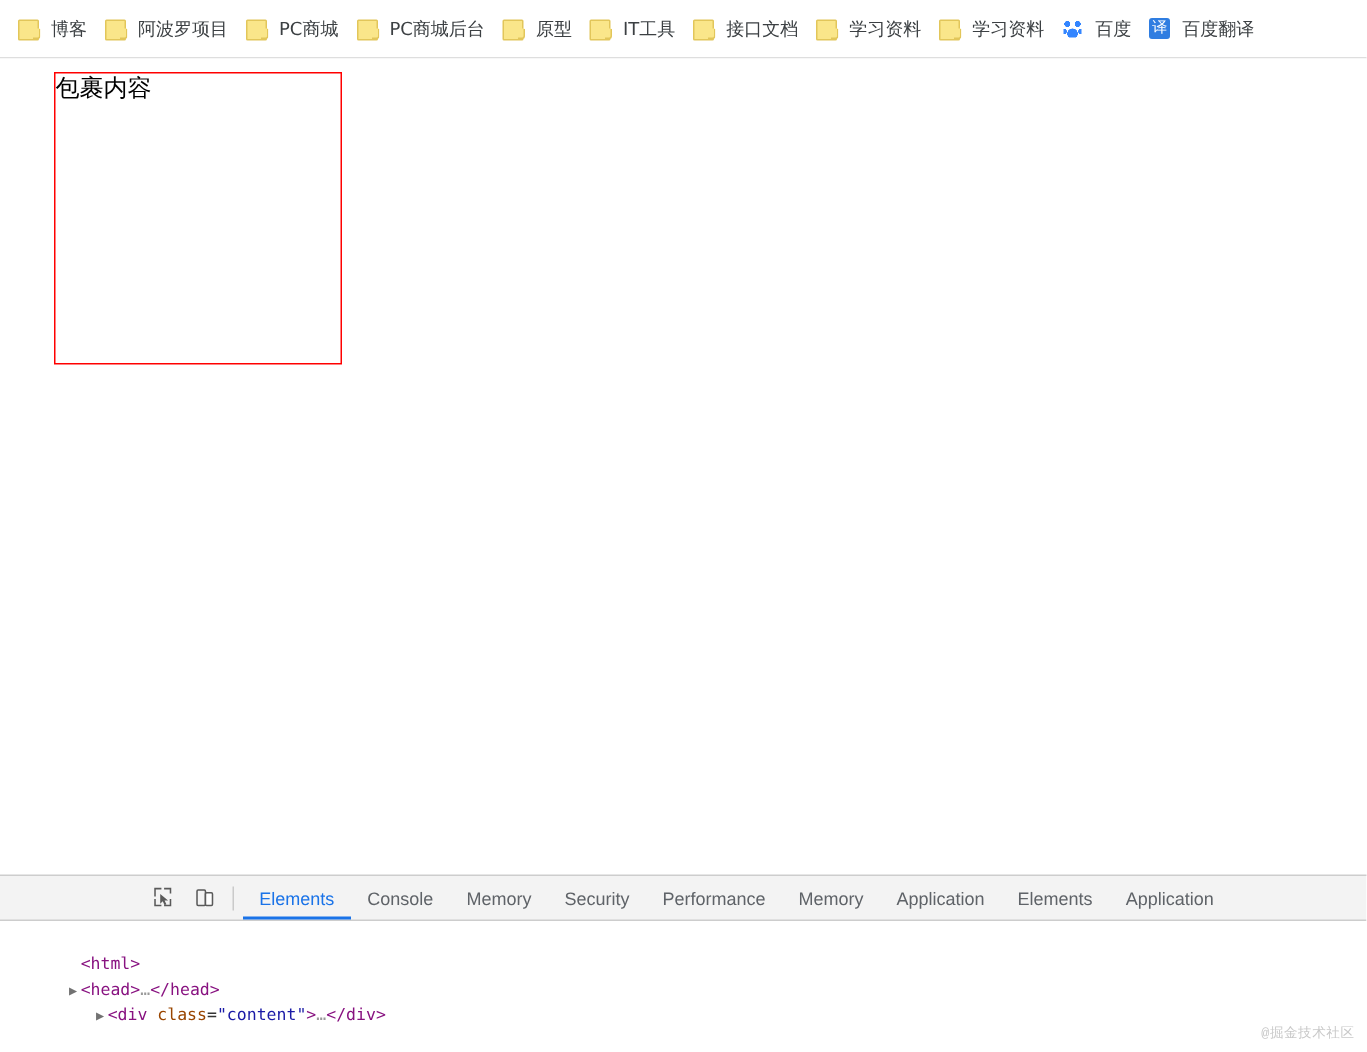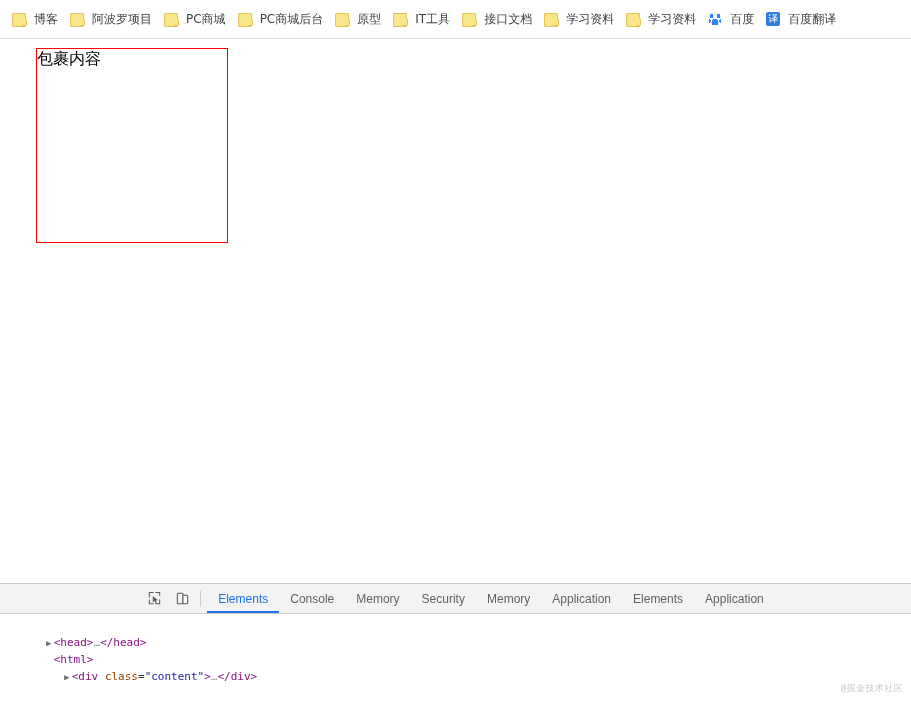--- a/index.html
+++ b/index.html
@@ -307,34 +307,35 @@
         <rect x="2.5" y="2.5" width="6" height="11" rx="0.8" fill="none" stroke="#5a5a5a" stroke-width="1.1"></rect>
         <rect x="8.5" y="4.5" width="5" height="9" rx="0.8" fill="#ffffff" stroke="#5a5a5a" stroke-width="1.1"></rect>
       </svg>
     </div>
     <div class="dt-sep"></div>
 
     <div class="dt-tab active">Elements</div>
     <div class="dt-tab">Console</div>
     <div class="dt-tab">Memory</div>
     <div class="dt-tab">Security</div>
+    <div class="dt-tab">Performance</div>
     <div class="dt-tab">Memory</div>
     <div class="dt-tab">Application</div>
     <div class="dt-tab">Elements</div>
     <div class="dt-tab">Application</div>
   </div>
 
   <div id="dt-tree">
 
     <div class="tr-row">
+      <span class="tw"> </span><span class="tag">&lt;html&gt;</span>
+    </div>
+
+    <div class="tr-row">
       <span class="tw">▶</span><span class="tag">&lt;head&gt;</span><span class="ellip">…</span><span class="tag">&lt;/head&gt;</span>
-    </div>
-
-    <div class="tr-row">
-      <span class="tw"> </span><span class="tag">&lt;html&gt;</span>
     </div>
 
 
     <div class="tr-row" style="padding-left:22px;">
       <span class="tw">▶</span><span class="tag">&lt;div</span><span class="punct"> </span><span class="attr-n">class</span><span class="punct">=</span><span class="attr-v">"content"</span><span class="tag">&gt;</span><span class="ellip">…</span><span class="tag">&lt;/div&gt;</span>
     </div>
 
     <div class="tr-row" style="padding-left:32px;">
       
     </div>

